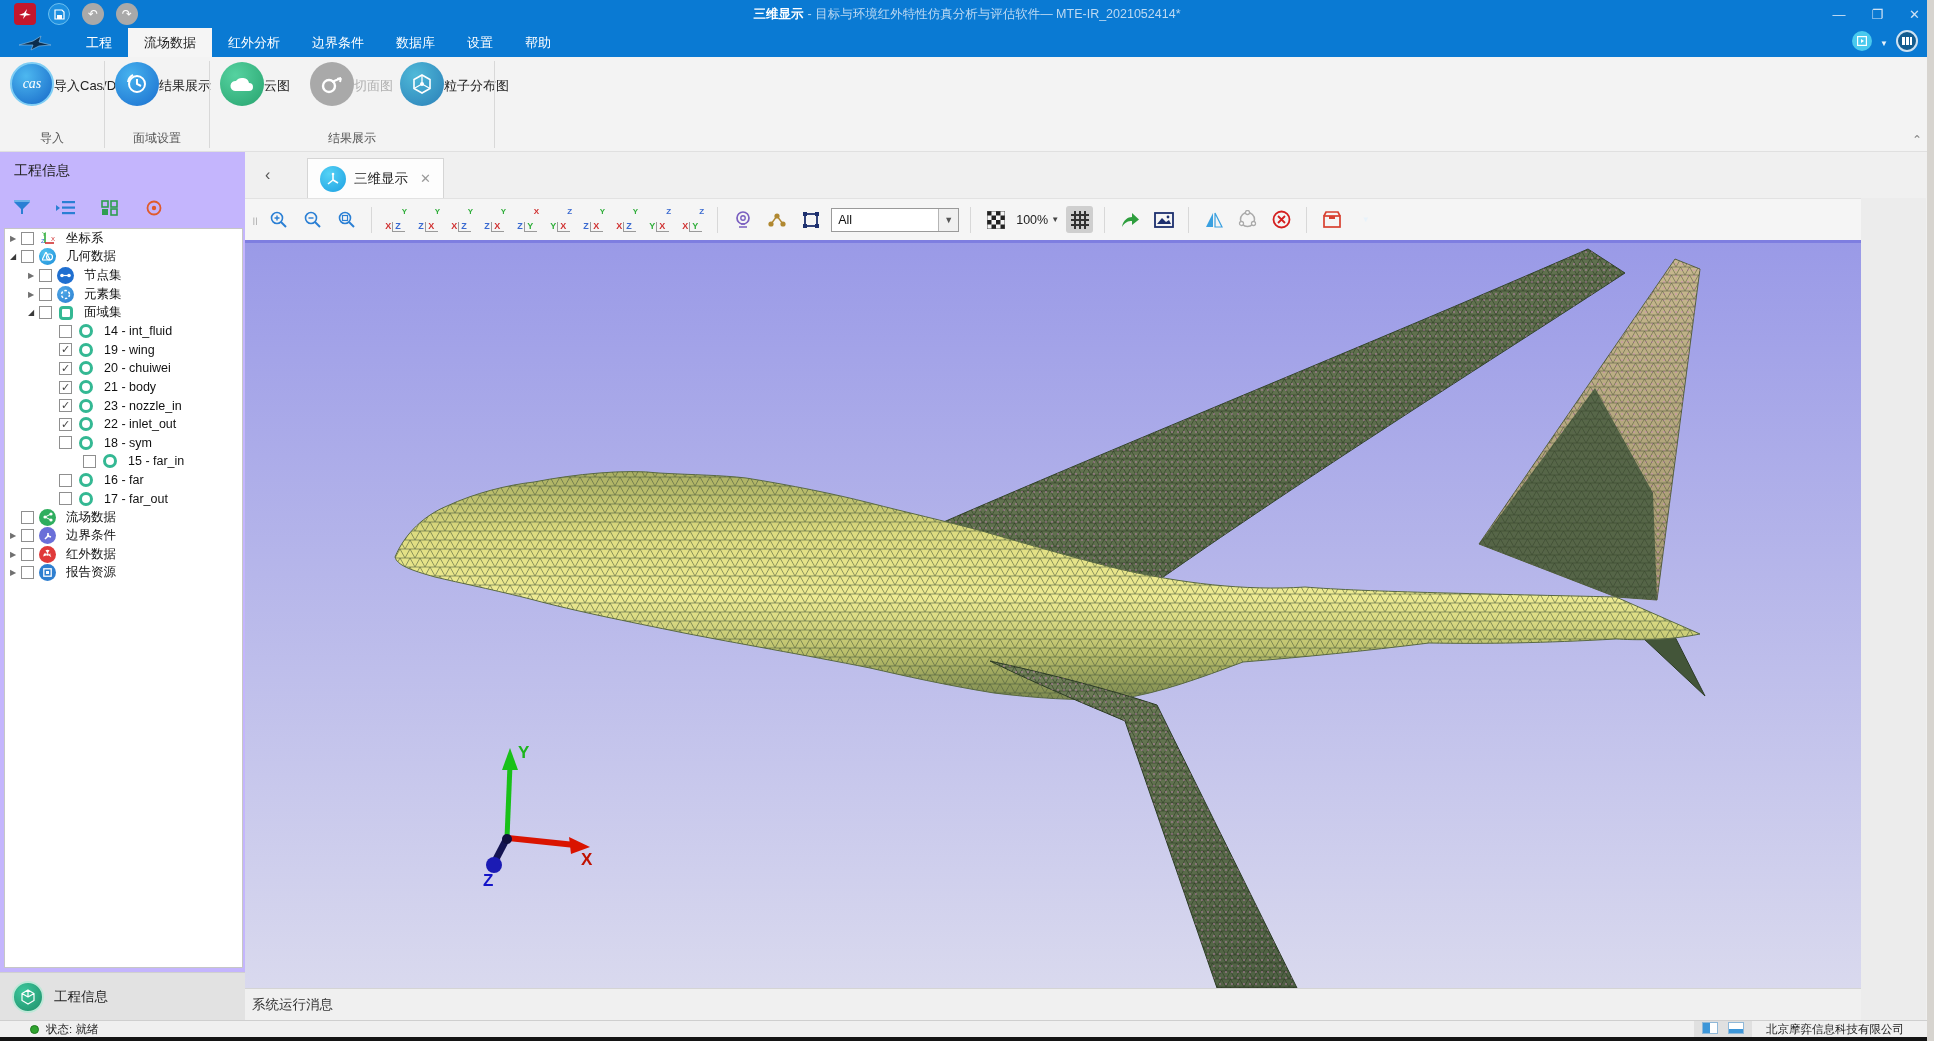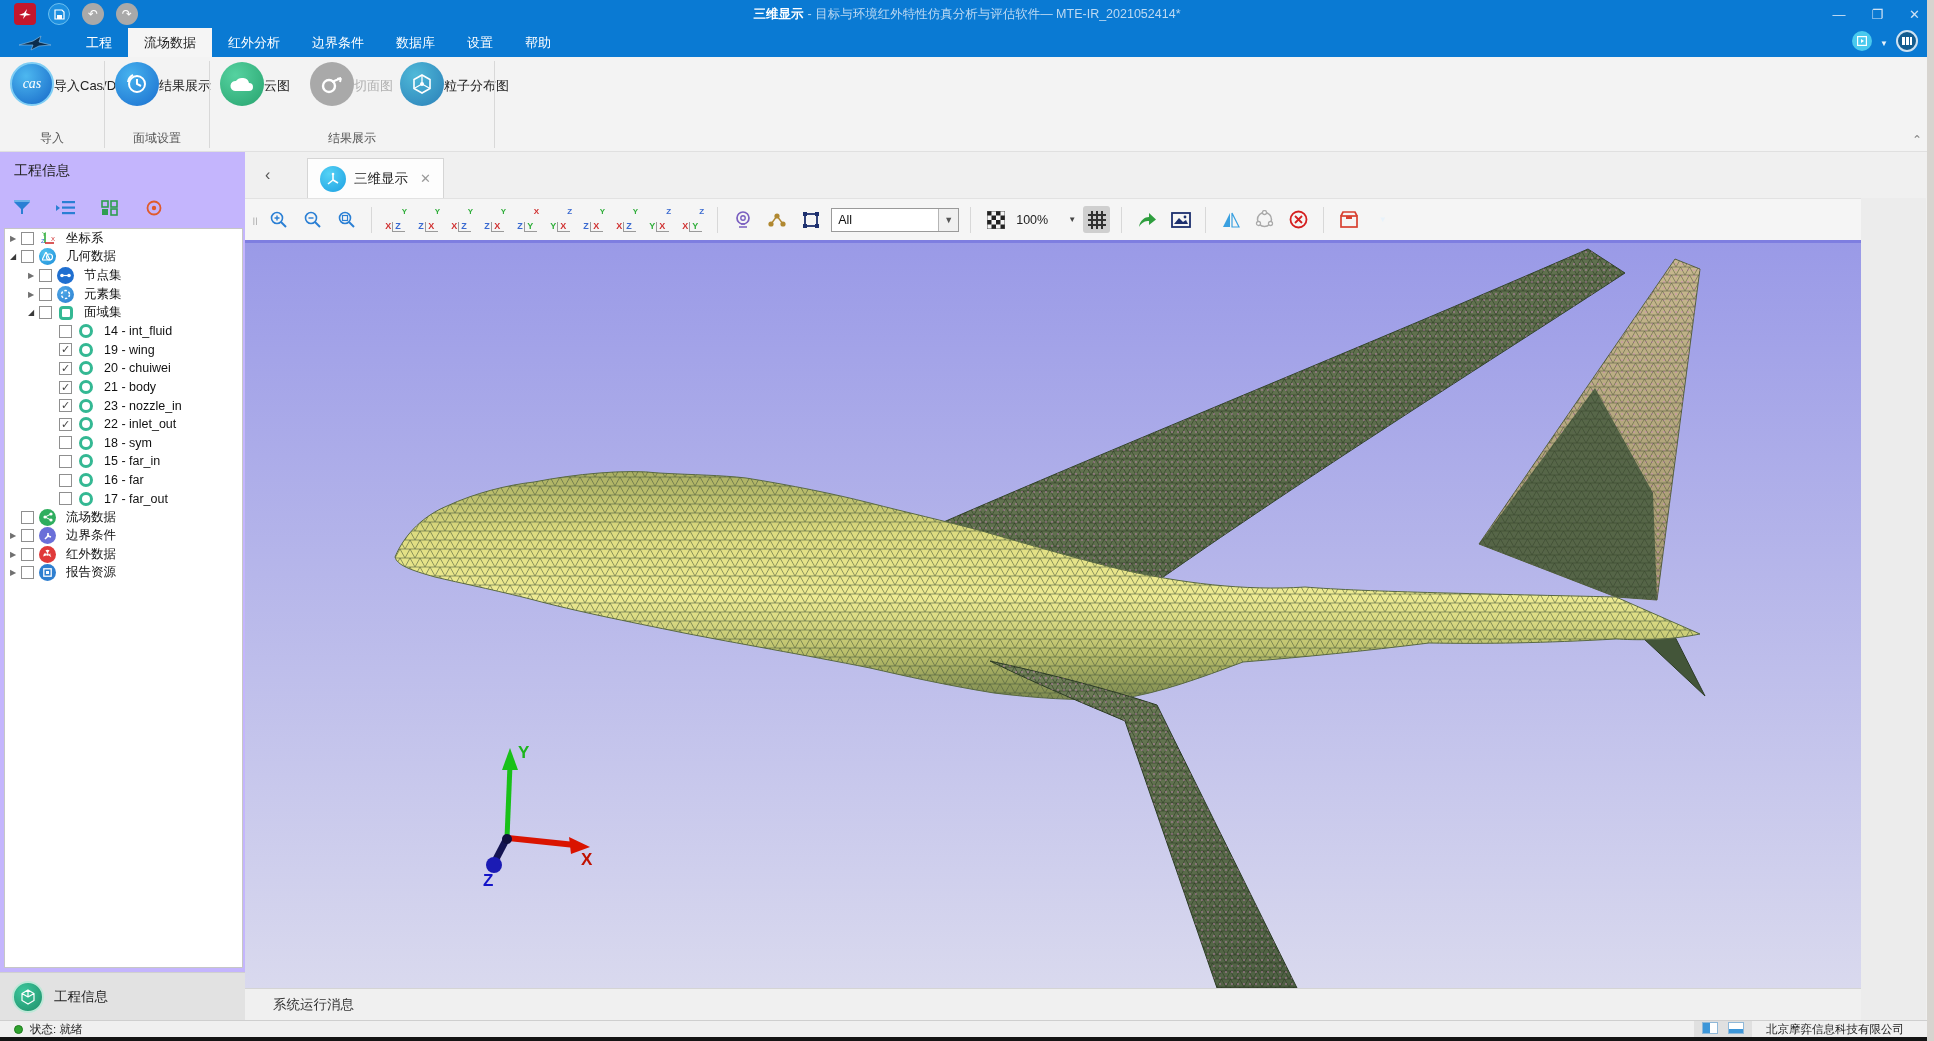--- a/index.html
+++ b/index.html
@@ -58,29 +58,29 @@
   .vt-btn.active { background:#cfcfcf; }
   .vt-sep { width:1px; height:26px; background:#d8d8d8; margin:0 4px; }
   .viewbtn { width:26px; height:24px; position:relative; cursor:pointer; font-weight:bold; }
   .viewbtn .t { position:absolute; right:2px; top:-1px; font-size:8px; }
   .viewbtn .a { position:absolute; left:2px; bottom:1px; font-size:9px; }
   .viewbtn .b { position:absolute; left:12px; bottom:1px; font-size:9px; }
   .viewbtn .crn { position:absolute; left:9px; bottom:0; width:13px; height:10px; border-left:1px solid #9a9a9a; border-bottom:1px solid #9a9a9a; }
   #region-combo { width:128px; height:24px; background:#fff; border:1px solid #9a9a9a; display:flex; align-items:center; font-size:12.5px; color:#111; cursor:pointer; }
   #region-combo .val { flex:1; padding-left:6px; }
   #region-combo .dd { width:20px; height:22px; background:#f0f0f0; border-left:1px solid #b5b5b5; display:flex; align-items:center; justify-content:center; color:#555; font-size:9px; }
-  .zoomlbl { font-size:12.5px; color:#222; display:flex; align-items:center; gap:20px; cursor:pointer; }
+  .zoomlbl { font-size:12.5px; color:#222; display:flex; align-items:center; gap:3px; cursor:pointer; }
   .zoomlbl .c { font-size:8px; color:#444; }
   
   #viewport { position:absolute; left:245px; top:240px; width:1616px; height:748px; background:linear-gradient(#9a9ae7,#d9d9ee); border-top:3px solid #7e7ee0; }
   #viewport svg { display:block; }
-  #msgbar { position:absolute; left:245px; top:988px; width:1616px; height:32px; background:#f0f0f0; border-top:1px solid #d4d4d4; display:flex; align-items:center; padding-left:28px; font-size:13.5px; color:#333; }
+  #msgbar { position:absolute; left:245px; top:988px; width:1616px; height:32px; background:#f0f0f0; border-top:1px solid #d4d4d4; display:flex; align-items:center; padding-left:7px; font-size:13.5px; color:#333; }
   #right-filler { position:absolute; left:1861px; top:198px; width:65px; height:822px; background:#ececec; }
   
-  #statusbar { position:absolute; left:0; top:1020px; width:1934px; height:17px; background:#f0f0f0; border-top:1px solid #cfcfcf; display:flex; align-items:center; font-size:11.5px; color:#222; }
+  #statusbar { position:absolute; left:0; top:1020px; width:1934px; height:17px; background:#f0f0f0; border-top:1px solid #cfcfcf; display:flex; align-items:center; font-size:11.5px; color:#222;padding-left:16px; }
   #status-left { display:flex; align-items:center; gap:7px; padding-left:14px; }
   #status-dot { width:9px; height:9px; border-radius:50%; background:#2fa32f; border:1px solid #1d7a1d; }
   #status-right { position:absolute; right:30px; display:flex; align-items:center; gap:14px; }
   #layout-icons { display:flex; gap:10px; background:#e0e0e0; padding:1px 8px; }
   #bottom-strip { position:absolute; left:0; top:1037px; width:1927px; height:4px; background:#141414; }
   #desktop-strip { position:absolute; left:1927px; top:0; width:7px; height:1041px; background:#d7d4cf; }
   .red { color:#d03030; } .grn { color:#2fae3a; } .blu { color:#3a6ad0; }
 </style>
 </head>
 <body>
@@ -380,21 +380,21 @@
     <span class="tlbl">22 - inlet_out</span>
       </div>
       <div class="trow" style="padding-left:40px">
     <span class="texp"></span>
         <span class="tcb"></span>
         <span class="tico">
           <span style="width:14px;height:14px;border-radius:50%;border:3.5px solid #34b893"></span>
         </span>
     <span class="tlbl">18 - sym</span>
       </div>
-      <div class="trow" style="padding-left:40px">
+      <div class="trow" style="padding-left:64px">
     <span class="texp"></span>
         <span class="tcb"></span>
         <span class="tico">
           <span style="width:14px;height:14px;border-radius:50%;border:3.5px solid #34b893"></span>
         </span>
     <span class="tlbl">15 - far_in</span>
       </div>
       <div class="trow" style="padding-left:40px">
     <span class="texp"></span>
         <span class="tcb"></span>

